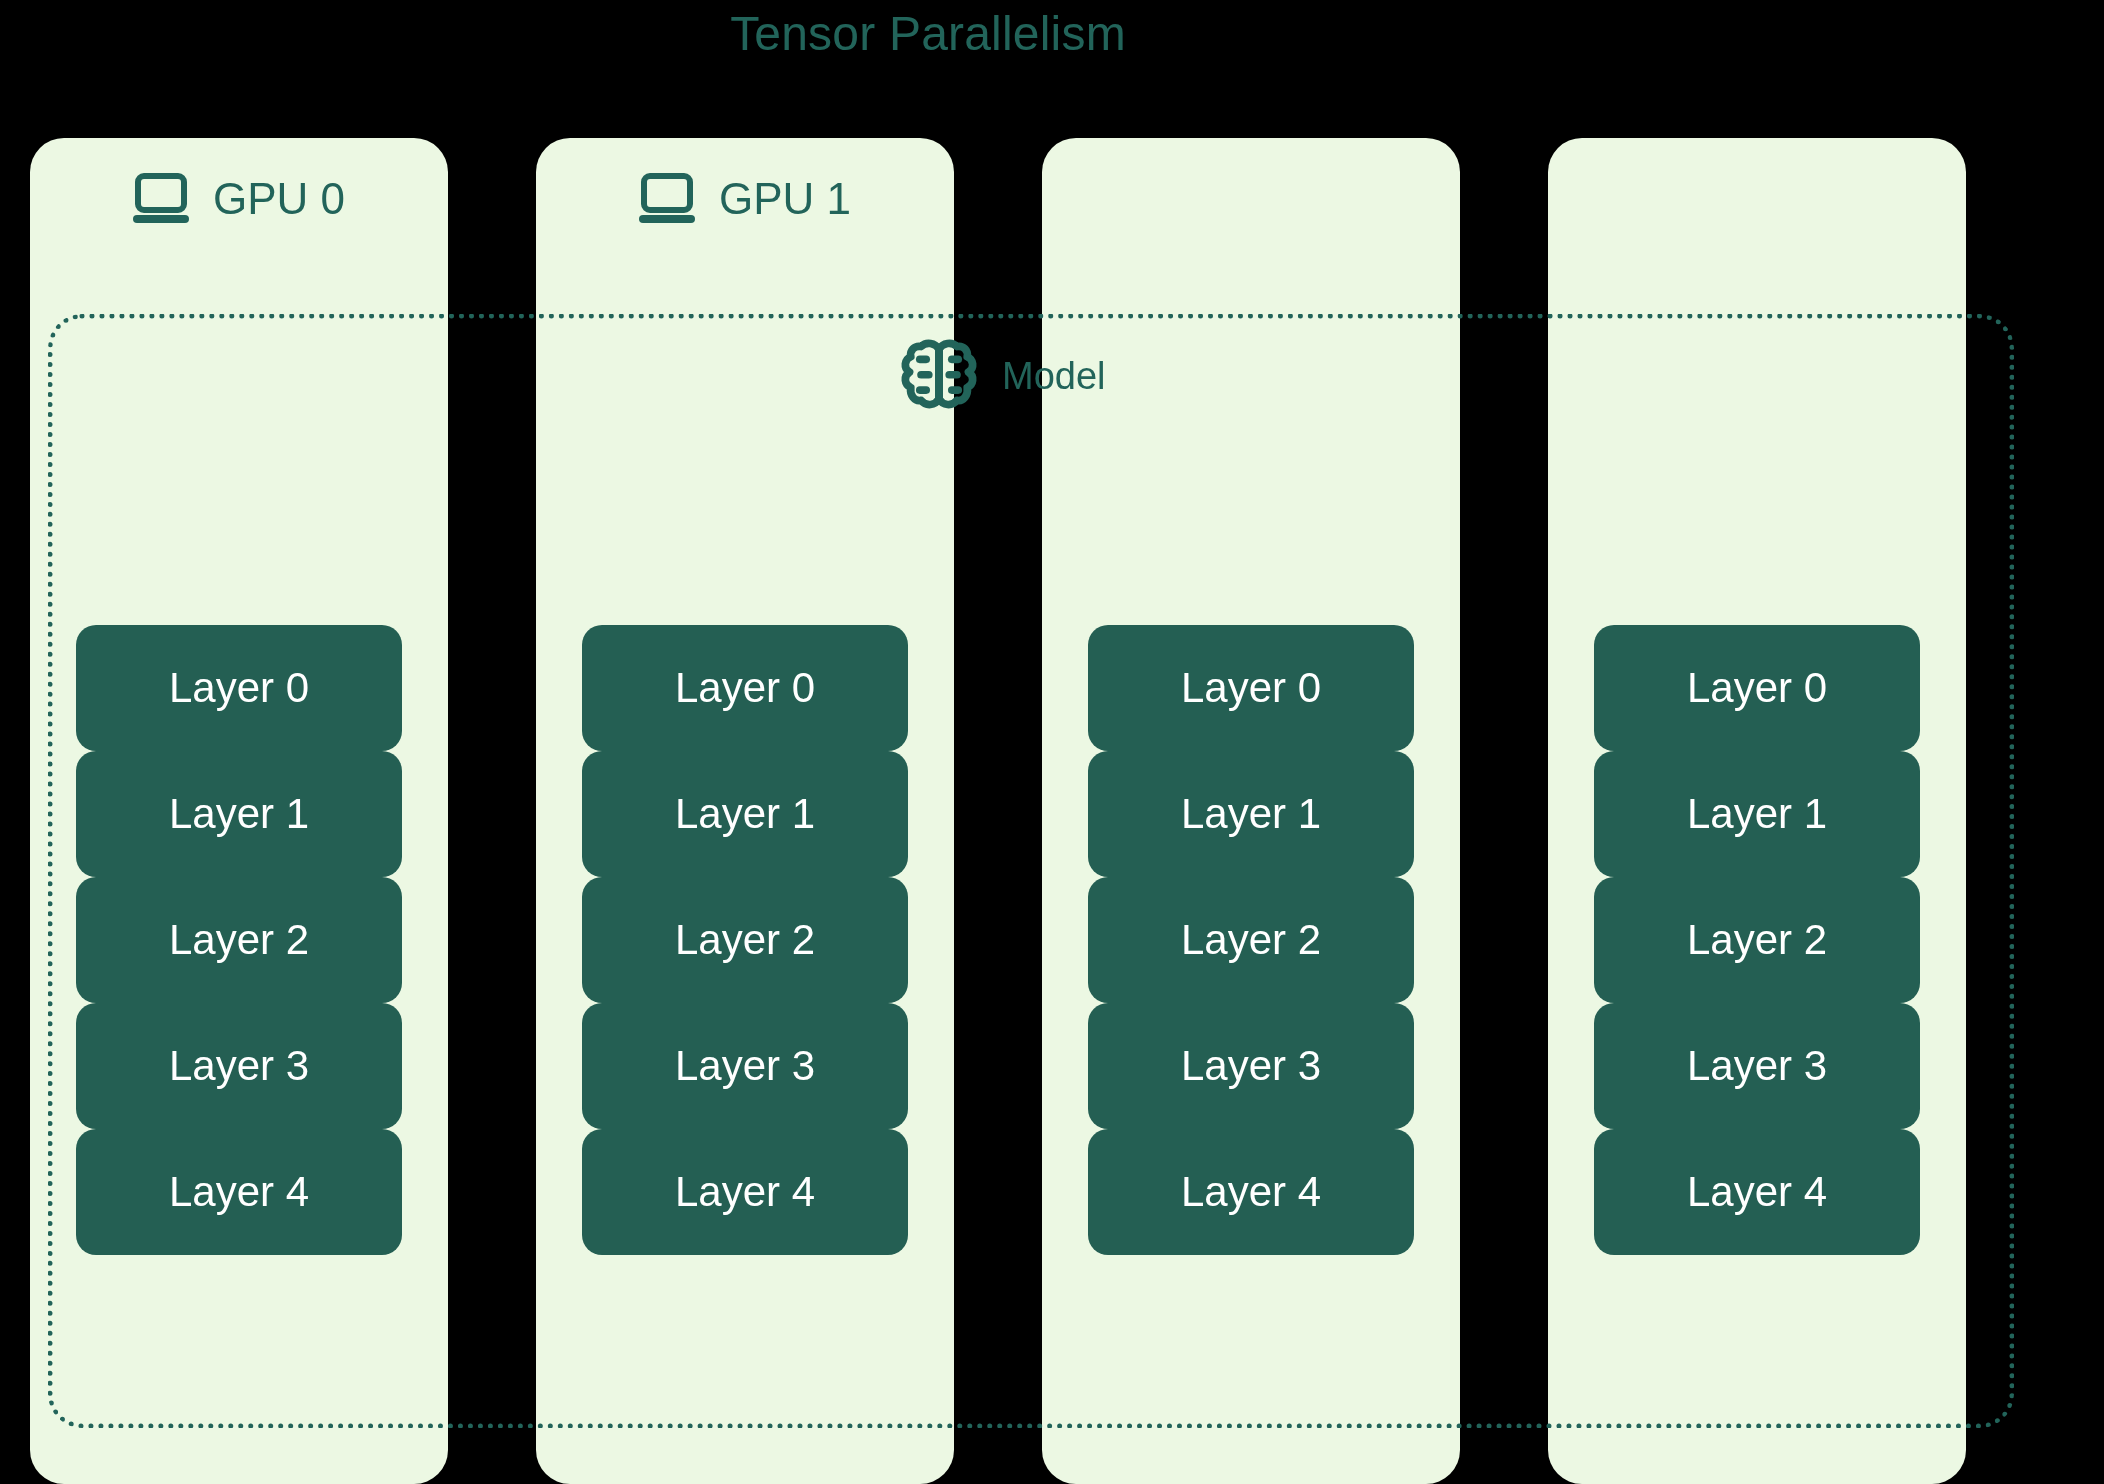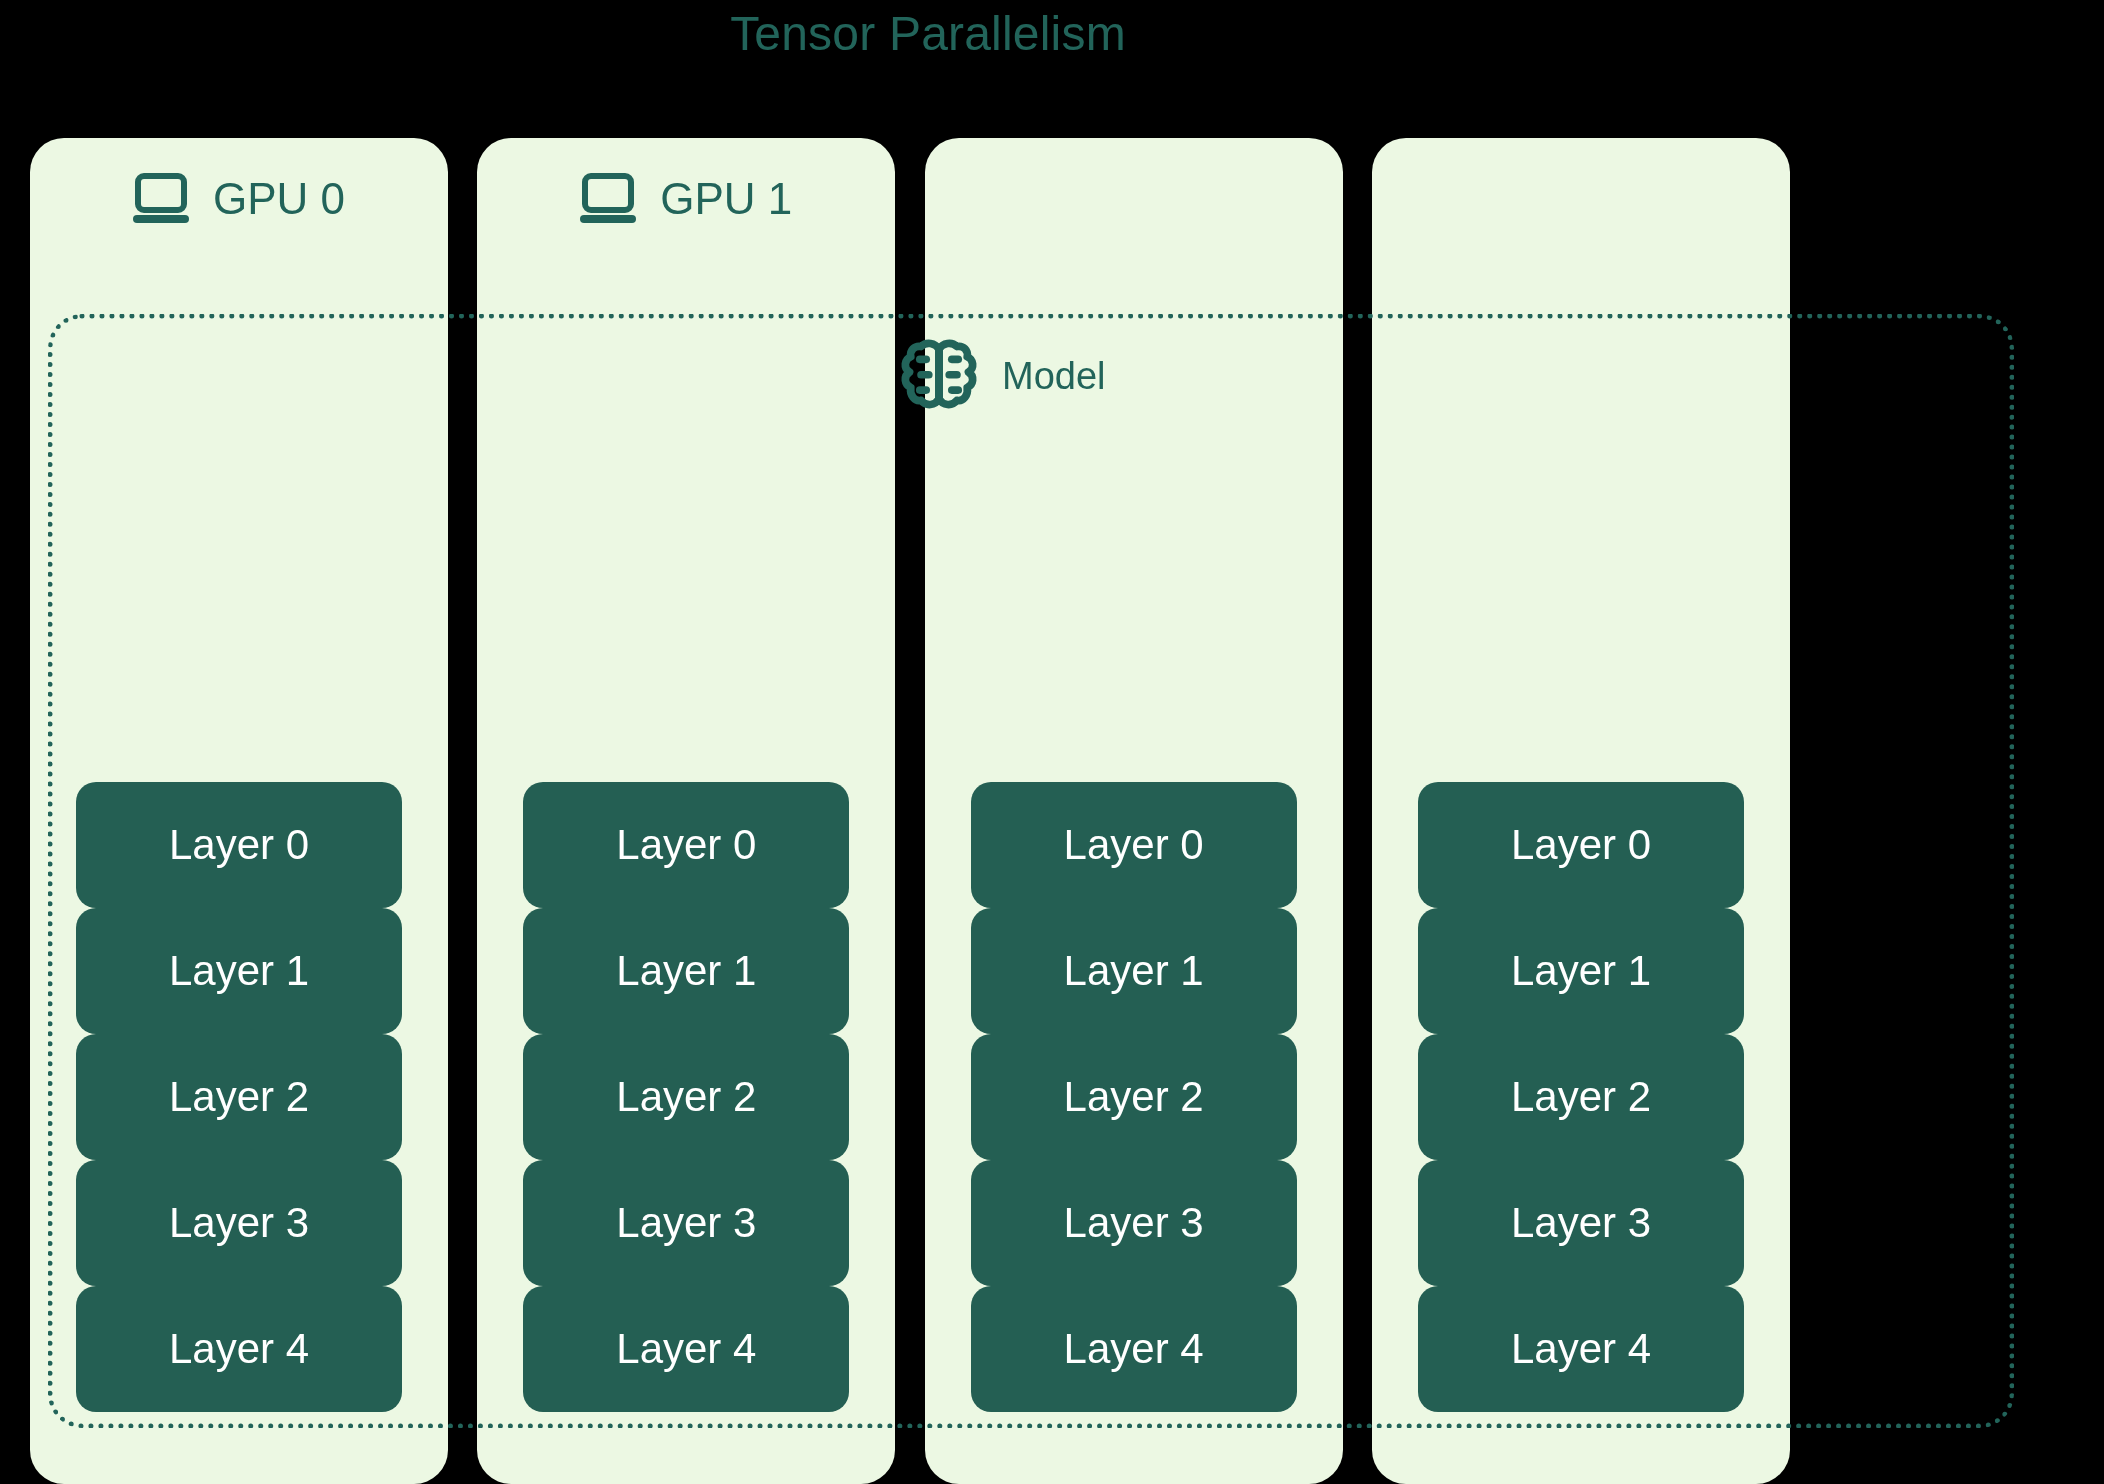--- a/index.html
+++ b/index.html
@@ -34,21 +34,21 @@
     letter-spacing: 0.2px;
     line-height: 56px;
     white-space: nowrap;
   }
 
   
   .gpu-row {
     position: absolute;
     left: 30px;
     top: 138px;
-    width: 1760px;
+    width: 1936px;
     height: 1346px;
     display: flex;
     flex-direction: row;
     justify-content: space-between;
     align-items: stretch;
   }
 
   .gpu-card {
     position: relative;
     width: 418px;
@@ -87,21 +87,21 @@
 
   
   .layer-stack {
     position: absolute;
     left: 46px;
     right: 46px;
     top: 330px;
     bottom: 72px;
     display: flex;
     flex-direction: column;
-    justify-content: flex-end;
+    justify-content: center;
   }
 
   .layer-block {
     height: 126px;
     background: #245f53;
     border-radius: 20px;
     display: flex;
     align-items: center;
     justify-content: center;
     color: #ffffff;

